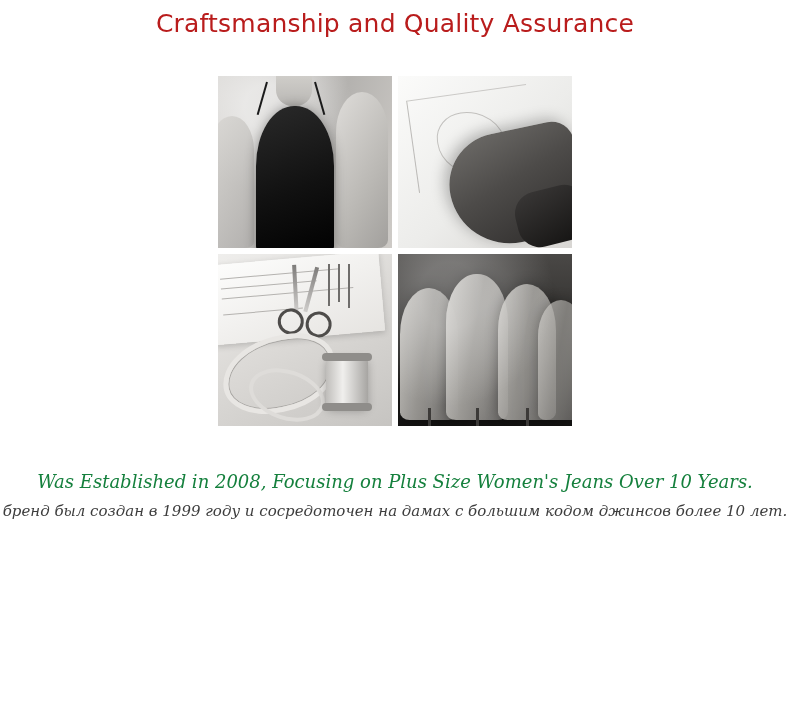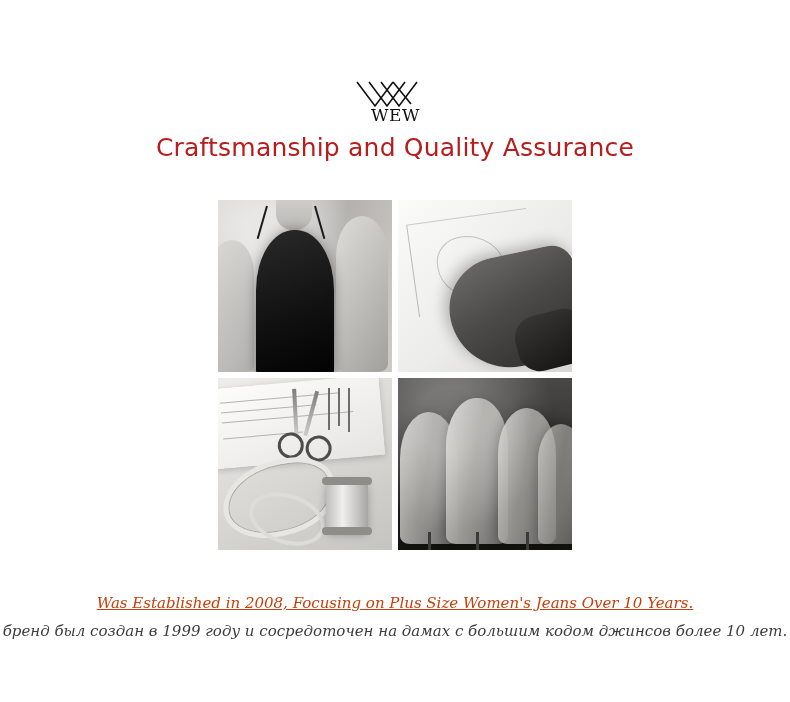--- a/index.html
+++ b/index.html
@@ -280,50 +280,36 @@
 
   
   .captions {
     margin-top: 40px;
     text-align: center;
     line-height: 1.5;
   }
   .caption-en {
     font-family: "DejaVu Serif", serif;
     font-style: italic;
-    font-size: 15px;
-    color: #c2410c;
-    text-decoration: underline;
+    font-size: 18px;
+    color: #15803d;
   }
   .caption-ru {
     font-family: "DejaVu Serif", serif;
     font-style: italic;
     font-size: 15px;
     color: #3d3d3d;
     margin-top: 5px;
   }
 </style>
 </head>
 <body>
 
 <div class="page">
 
-  <div class="logo-wrap">
-    <svg width="96" height="46" viewBox="0 0 96 46">
-      <g fill="none" stroke="#111111" stroke-width="1.6">
-        <path d="M10 4 L28 28 L46 4"></path>
-        <path d="M22 4 L40 28 L58 4"></path>
-        <path d="M34 4 L52 28 L70 4"></path>
-        <path d="M46 4 L64 26"></path>
-      </g>
-      <g fill="#111111" stroke="none">
-        <text x="24" y="43" font-family="DejaVu Serif, serif" font-size="17" letter-spacing="0.5">WEW</text>
-      </g>
-    </svg>
-  </div>
 
   <div class="headings">
     <div class="heading-en">Craftsmanship and Quality Assurance</div>
   </div>
 
   <div class="grid">
 
     <div class="cell c1">
       <div class="form-left"></div>
       <div class="form-right"></div>

